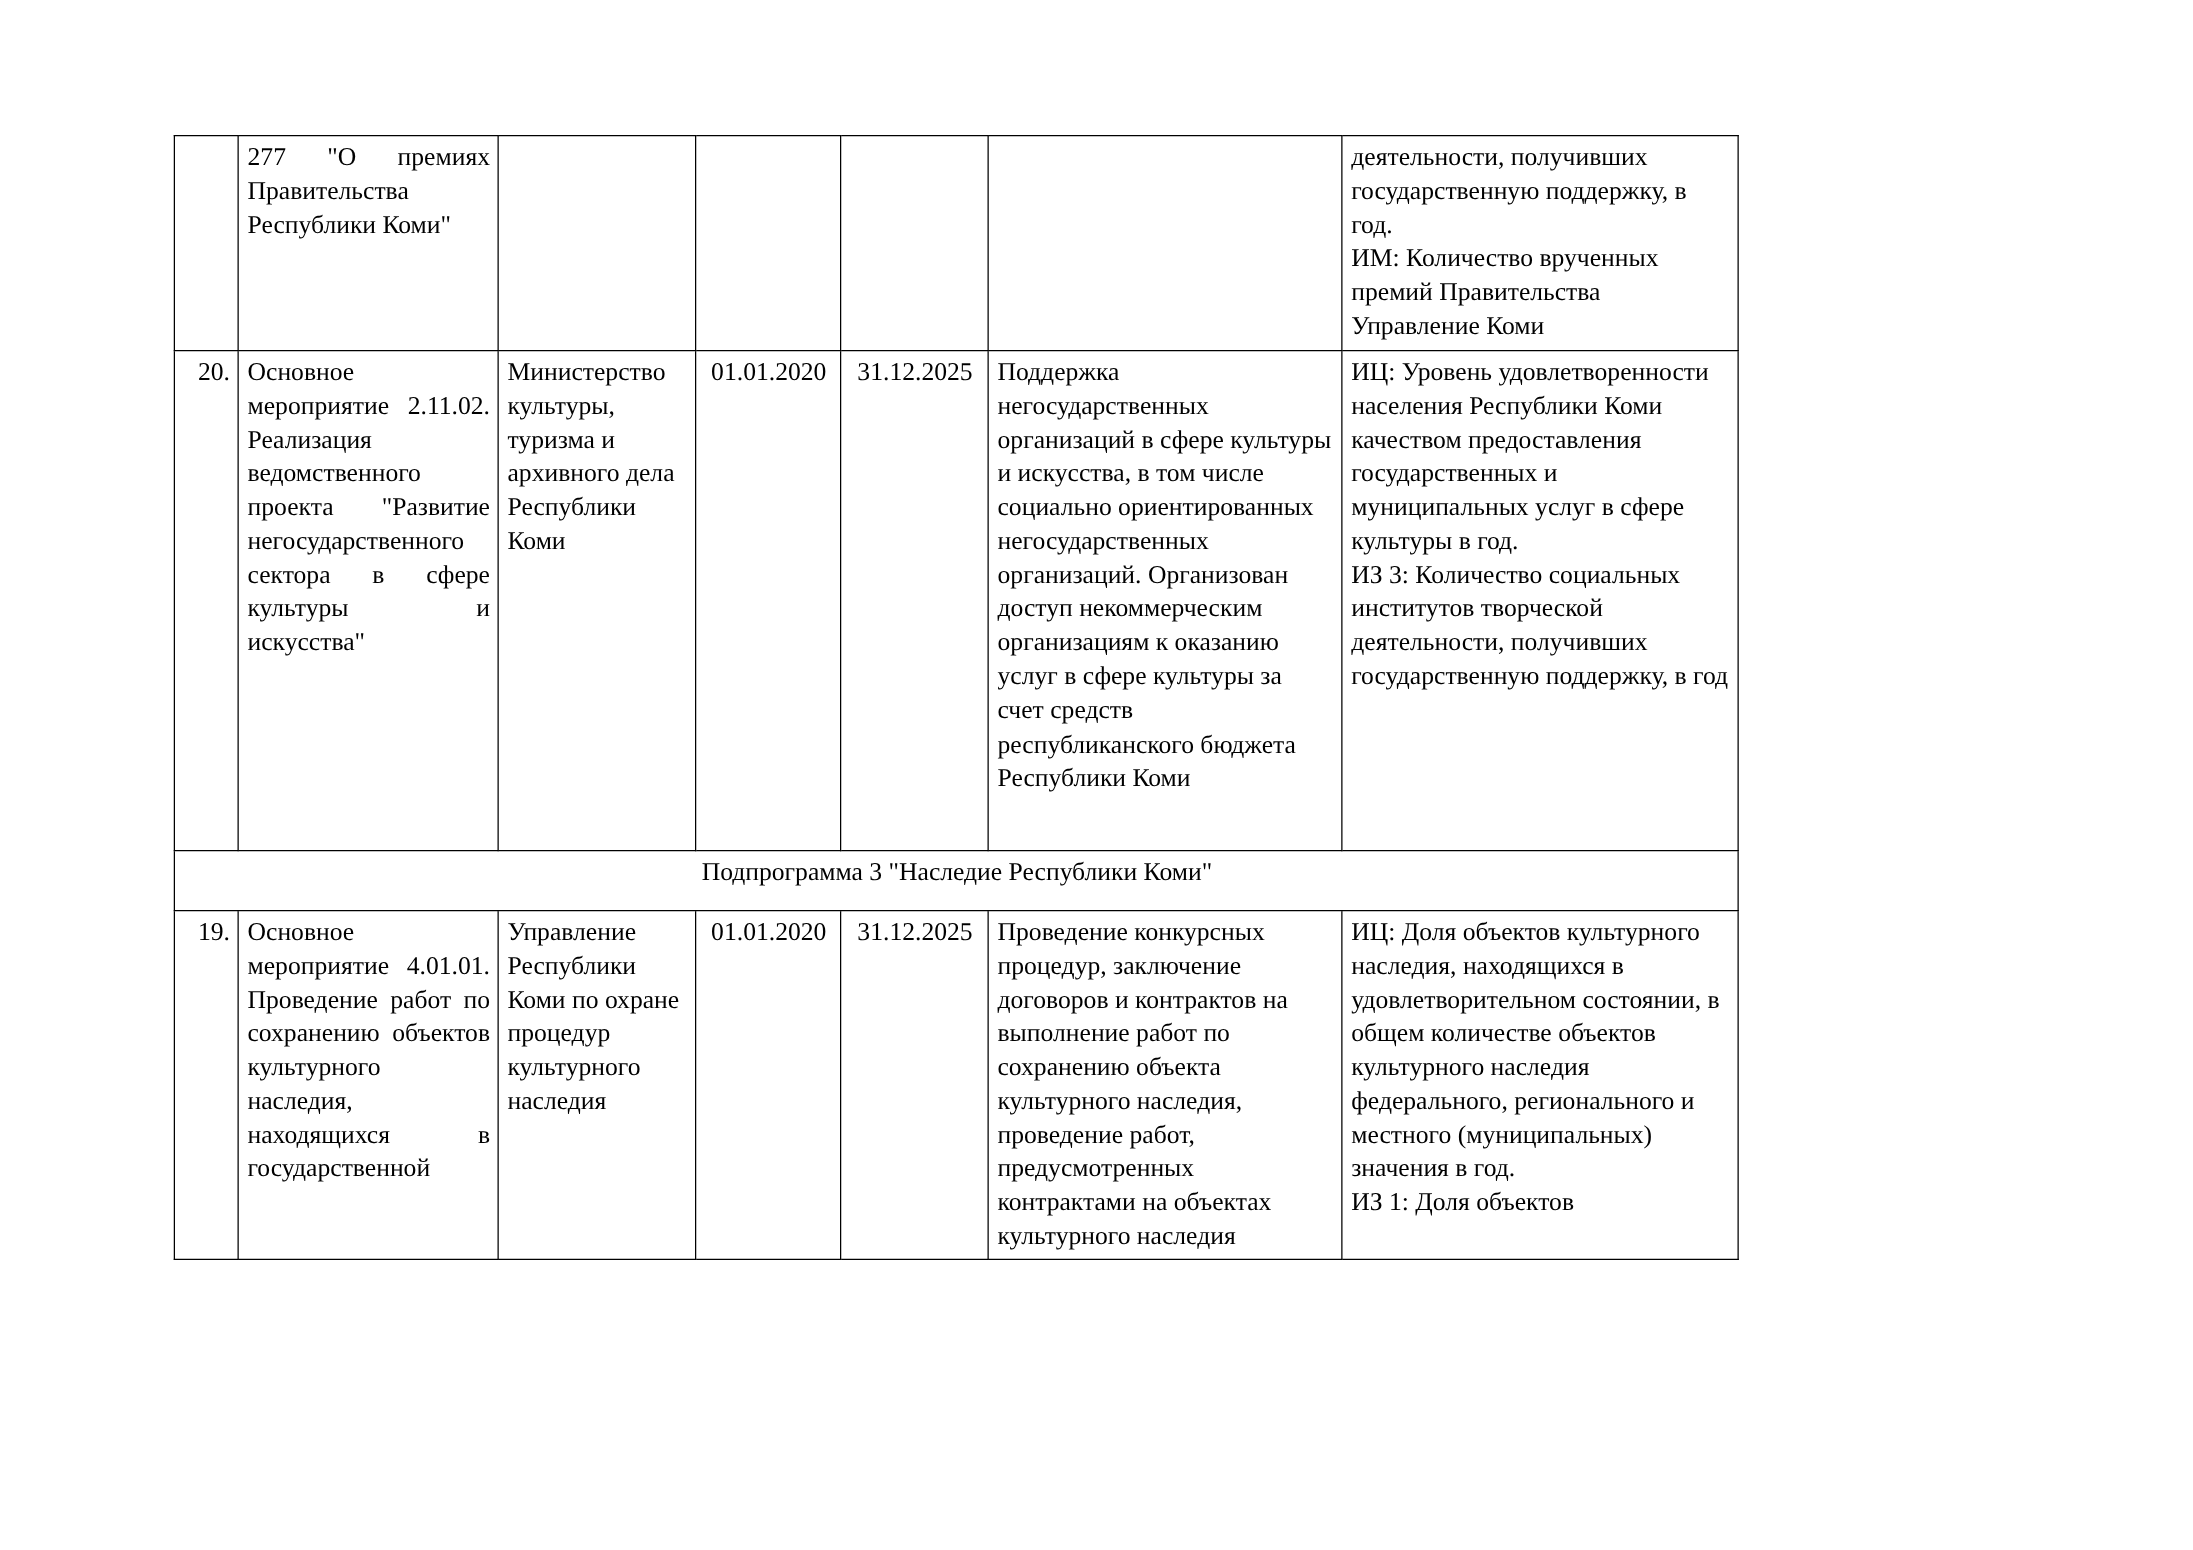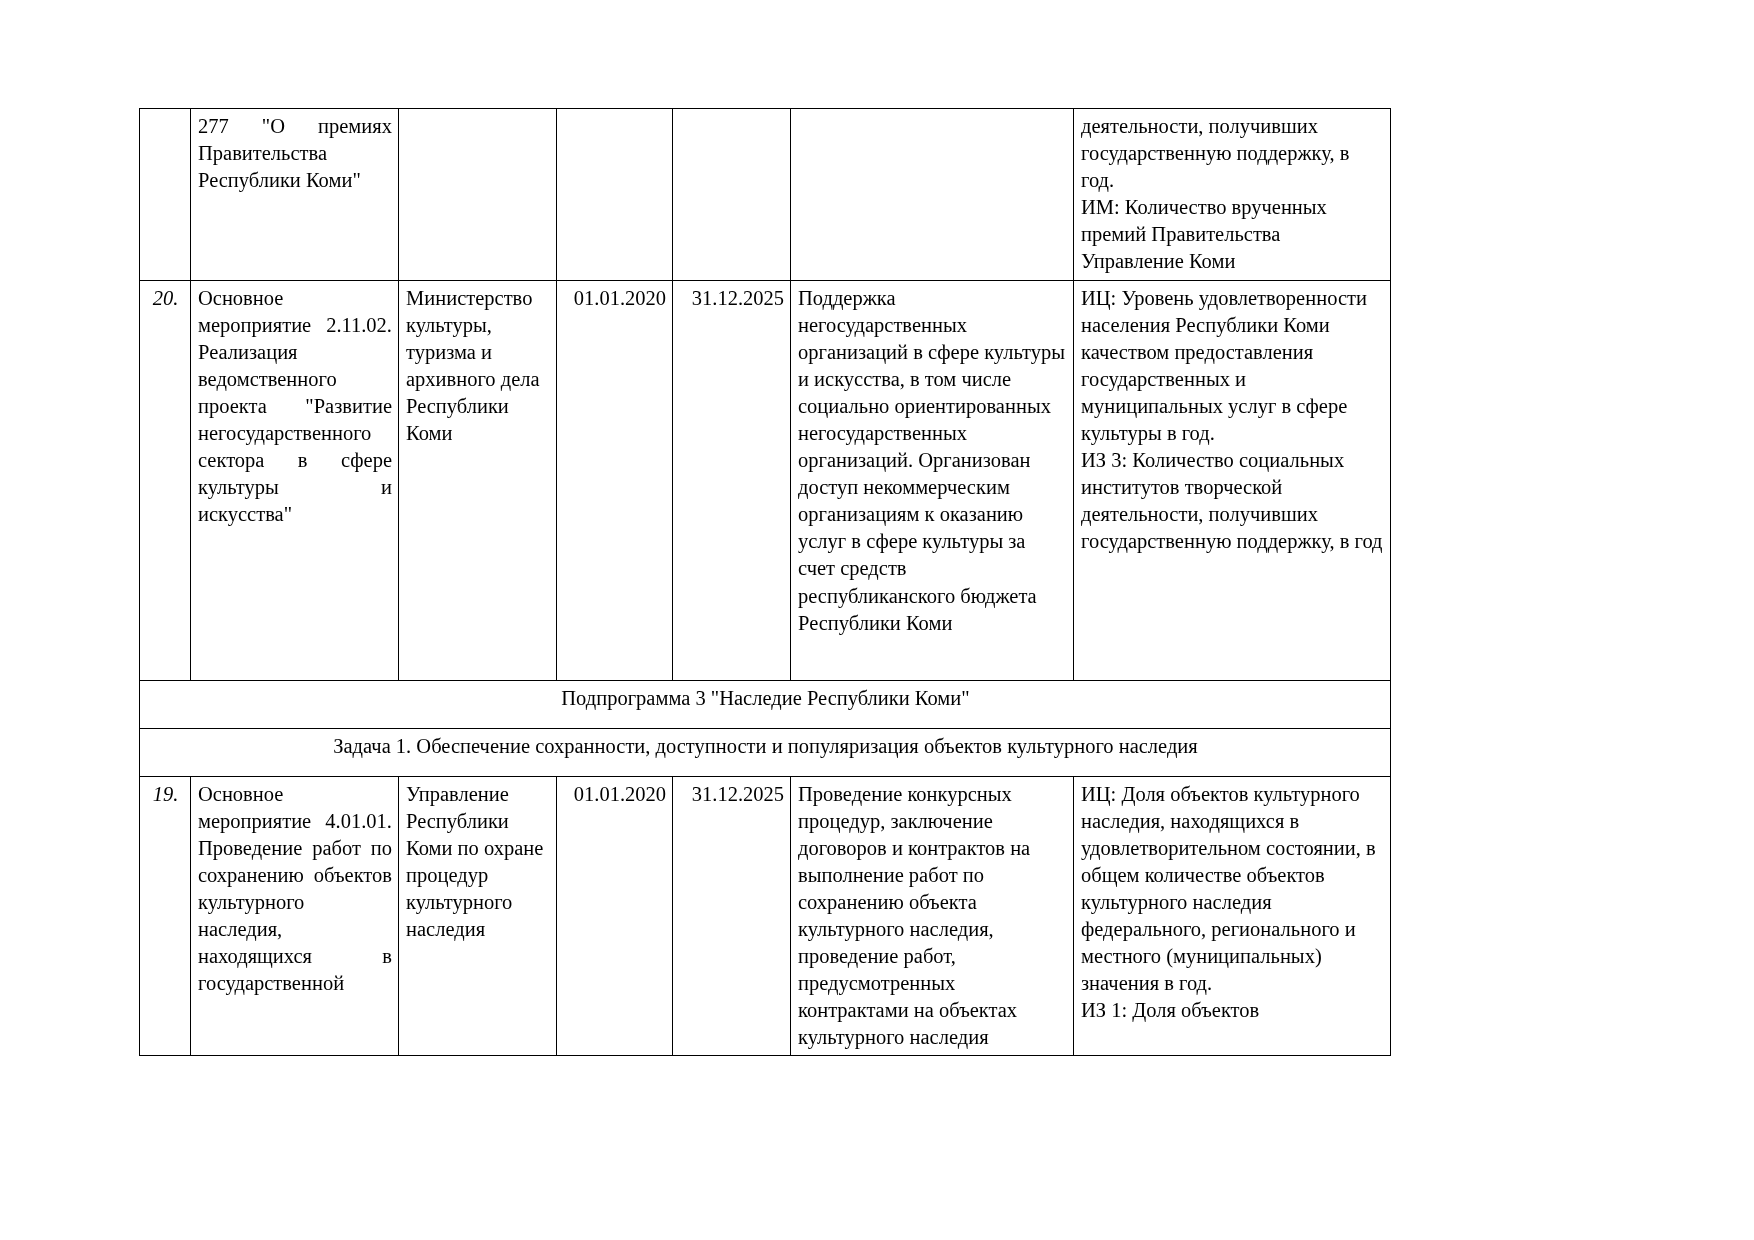--- a/index.html
+++ b/index.html
@@ -39,32 +39,31 @@
   
   col.c-num      { width: 51px; }
   col.c-name     { width: 208px; }
   col.c-resp     { width: 158px; }
   col.c-start    { width: 116px; }
   col.c-end      { width: 118px; }
   col.c-desc     { width: 283px; }
   col.c-ind      { width: 317px; }
 
   td.num {
-    text-align: center;
+    text-align: right;
     white-space: nowrap;
-    font-style: italic;
   }
   td.justify {
     text-align: justify;
     text-align-last: left;
     -webkit-hyphens: none;
     hyphens: none;
   }
   td.date {
-    text-align: right;
+    text-align: center;
     white-space: nowrap;
   }
   td.center-head {
     text-align: center;
     vertical-align: middle;
     padding-top: 7px;
     padding-bottom: 7px;
   }
   .cell-text {
     display: block;
@@ -111,23 +110,20 @@
         <td>
             <span class="cell-text">ИЦ: Уровень удовлетворенности населения Республики Коми качеством предоставления государственных и муниципальных услуг в сфере культуры в год.
 ИЗ 3: Количество социальных институтов творческой деятельности, получивших государственную поддержку, в год</span>
           </td>
       </tr>
 
       <tr style="height:48px;">
         <td class="center-head" colspan="7">Подпрограмма 3 "Наследие Республики Коми"</td>
       </tr>
 
-      <tr style="height:48px;">
-        <td class="center-head" colspan="7">Задача 1. Обеспечение сохранности, доступности и популяризация объектов культурного наследия</td>
-      </tr>
 
       <tr style="height:272px;">
         <td class="num">19.</td>
         <td class="justify">Основное мероприятие 4.01.01.  Проведение работ по сохранению объектов культурного наследия, находящихся в государственной</td>
         <td>Управление Республики Коми по охране процедур культурного наследия</td>
         <td class="date">01.01.2020</td>
         <td class="date">31.12.2025</td>
         <td>Проведение конкурсных процедур, заключение договоров и контрактов на выполнение работ по сохранению объекта культурного наследия, проведение работ, предусмотренных контрактами на объектах культурного наследия</td>
         <td>
             <span class="cell-text">ИЦ: Доля объектов культурного наследия, находящихся в удовлетворительном состоянии, в общем количестве объектов культурного наследия федерального, регионального и местного (муниципальных) значения в год.

